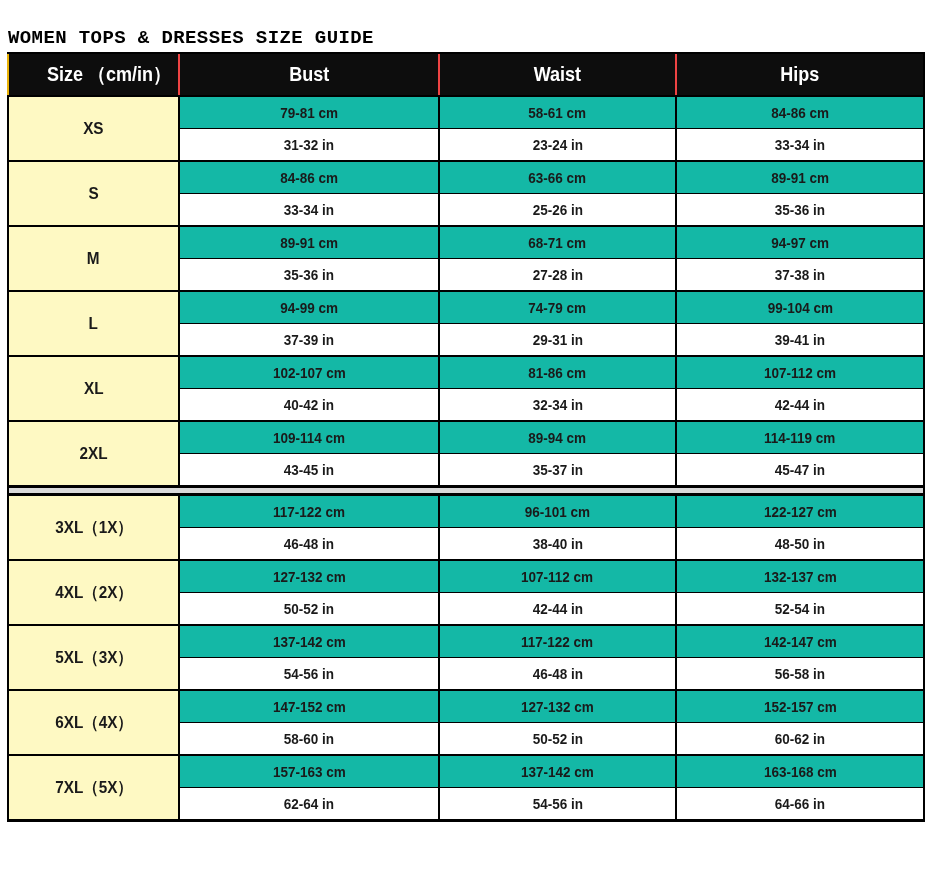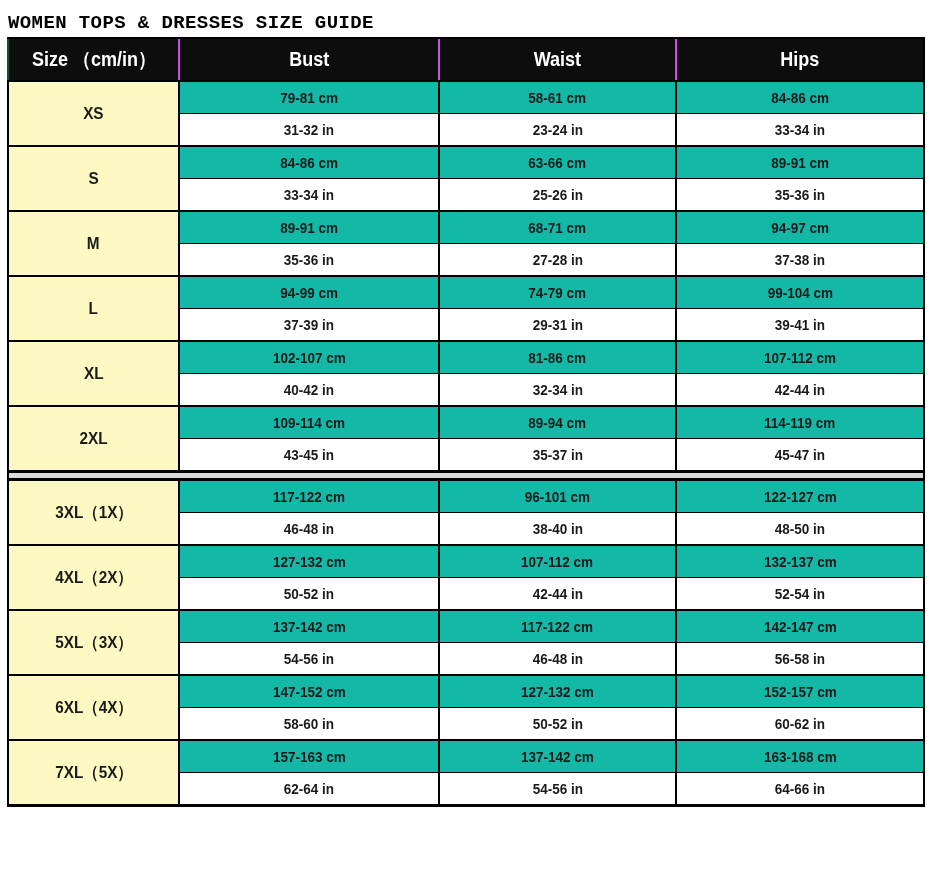--- a/index.html
+++ b/index.html
@@ -1,34 +1,34 @@
 <!DOCTYPE html>
 <html><head>
 <meta charset="utf-8">
 <style>
   html,body{margin:0;padding:0;background:#ffffff;}
   body{width:927px;height:885px;overflow:hidden;font-family:"Liberation Sans",sans-serif;}
-  .page{padding:12px 0 0 7px;}
+  .page{padding:27px 0 0 7px;}
   .title{
     font-family:"Liberation Mono",monospace;
     font-weight:700;font-size:19px;letter-spacing:.4px;
     color:#000;margin:0 0 3px 1px;white-space:nowrap;
   }
   table.size-guide{
     border-collapse:collapse;table-layout:fixed;width:916px;
     border:2px solid #000;border-bottom-width:3px;
   }
   
   .t{display:inline-block;transform:scaleX(.9);transform-origin:center;white-space:nowrap;}
   thead th{
     background:#0d0d0d;color:#fff;height:41px;padding:0;
     font-size:20px;font-weight:700;text-align:center;vertical-align:middle;
-    border-top:2px solid #000;border-bottom:2px solid #000;border-left:2px solid #d946ef;
-  }
-  thead th:first-child{border-left:2px solid #14532d;}
+    border-top:2px solid #000;border-bottom:2px solid #000;border-left:2px solid #ef4444;
+  }
+  thead th:first-child{border-left:2px solid #eab308;text-align:right;}
   tbody td{
     border:1px solid #000;border-left-width:2px;border-right-width:2px;
     height:31px;padding:0;text-align:center;vertical-align:middle;
     font-size:15px;font-weight:700;color:#1a1a1a;
   }
   tbody tr.group-start td{border-top:2px solid #000;}
   td.size-cell{background:#fef9c3;font-size:17px;}
   tr.row-cm td.v{background:#14b8a6;}
   tr.row-in td.v{background:#ffffff;}
   tr.sep td{

